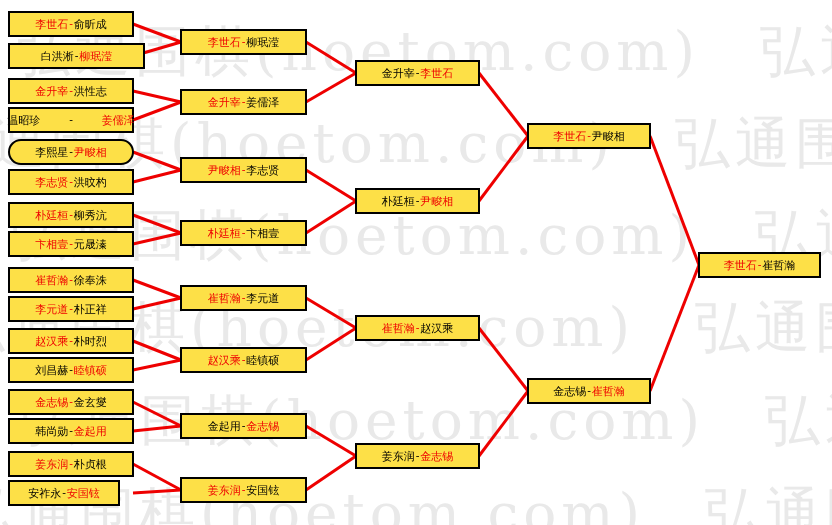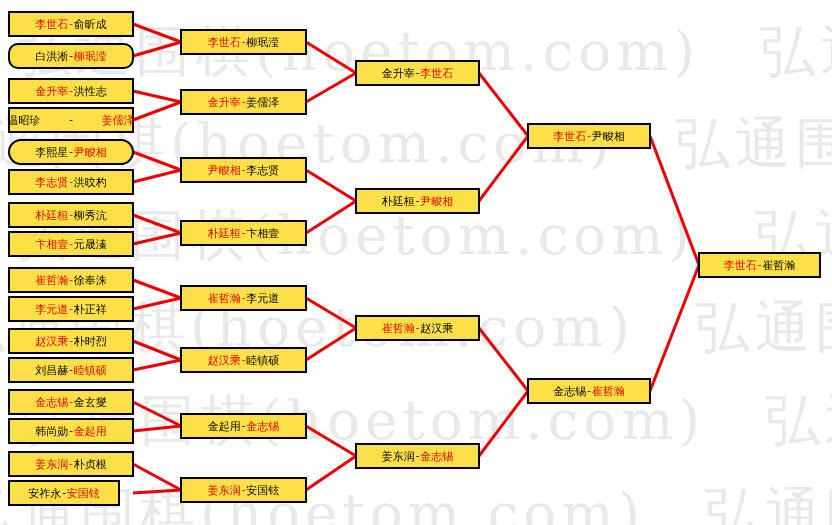--- a/index.html
+++ b/index.html
@@ -68,21 +68,21 @@
       <line x1="479" y1="456" x2="528" y2="391" stroke="#ee0000" stroke-width="3"></line>
       <line x1="650" y1="136" x2="699" y2="265" stroke="#ee0000" stroke-width="3"></line>
       <line x1="650" y1="391" x2="699" y2="265" stroke="#ee0000" stroke-width="3"></line>
     </svg>
   <div id="boxes">
       <div class="match" style="left: 8px; top: 11px; width: 126px;">
         <span class="p winner">李世石</span>
         <span class="p sep winner">-</span>
         <span class="p">俞昕成</span>
       </div>
-      <div class="match" style="left: 8px; top: 43px; width: 126px; border-radius: 10px;">
+      <div class="match" style="left: 8px; top: 43px; width: 137px;">
         <span class="p">白洪淅</span>
         <span class="p sep">-</span>
         <span class="p winner">柳珉滢</span>
       </div>
       <div class="match" style="left: 8px; top: 78px; width: 126px;">
         <span class="p winner">金升宰</span>
         <span class="p sep winner">-</span>
         <span class="p">洪性志</span>
       </div>
       <div class="match" style="left: 8px; top: 107px; width: 126px; gap: 28px;">

